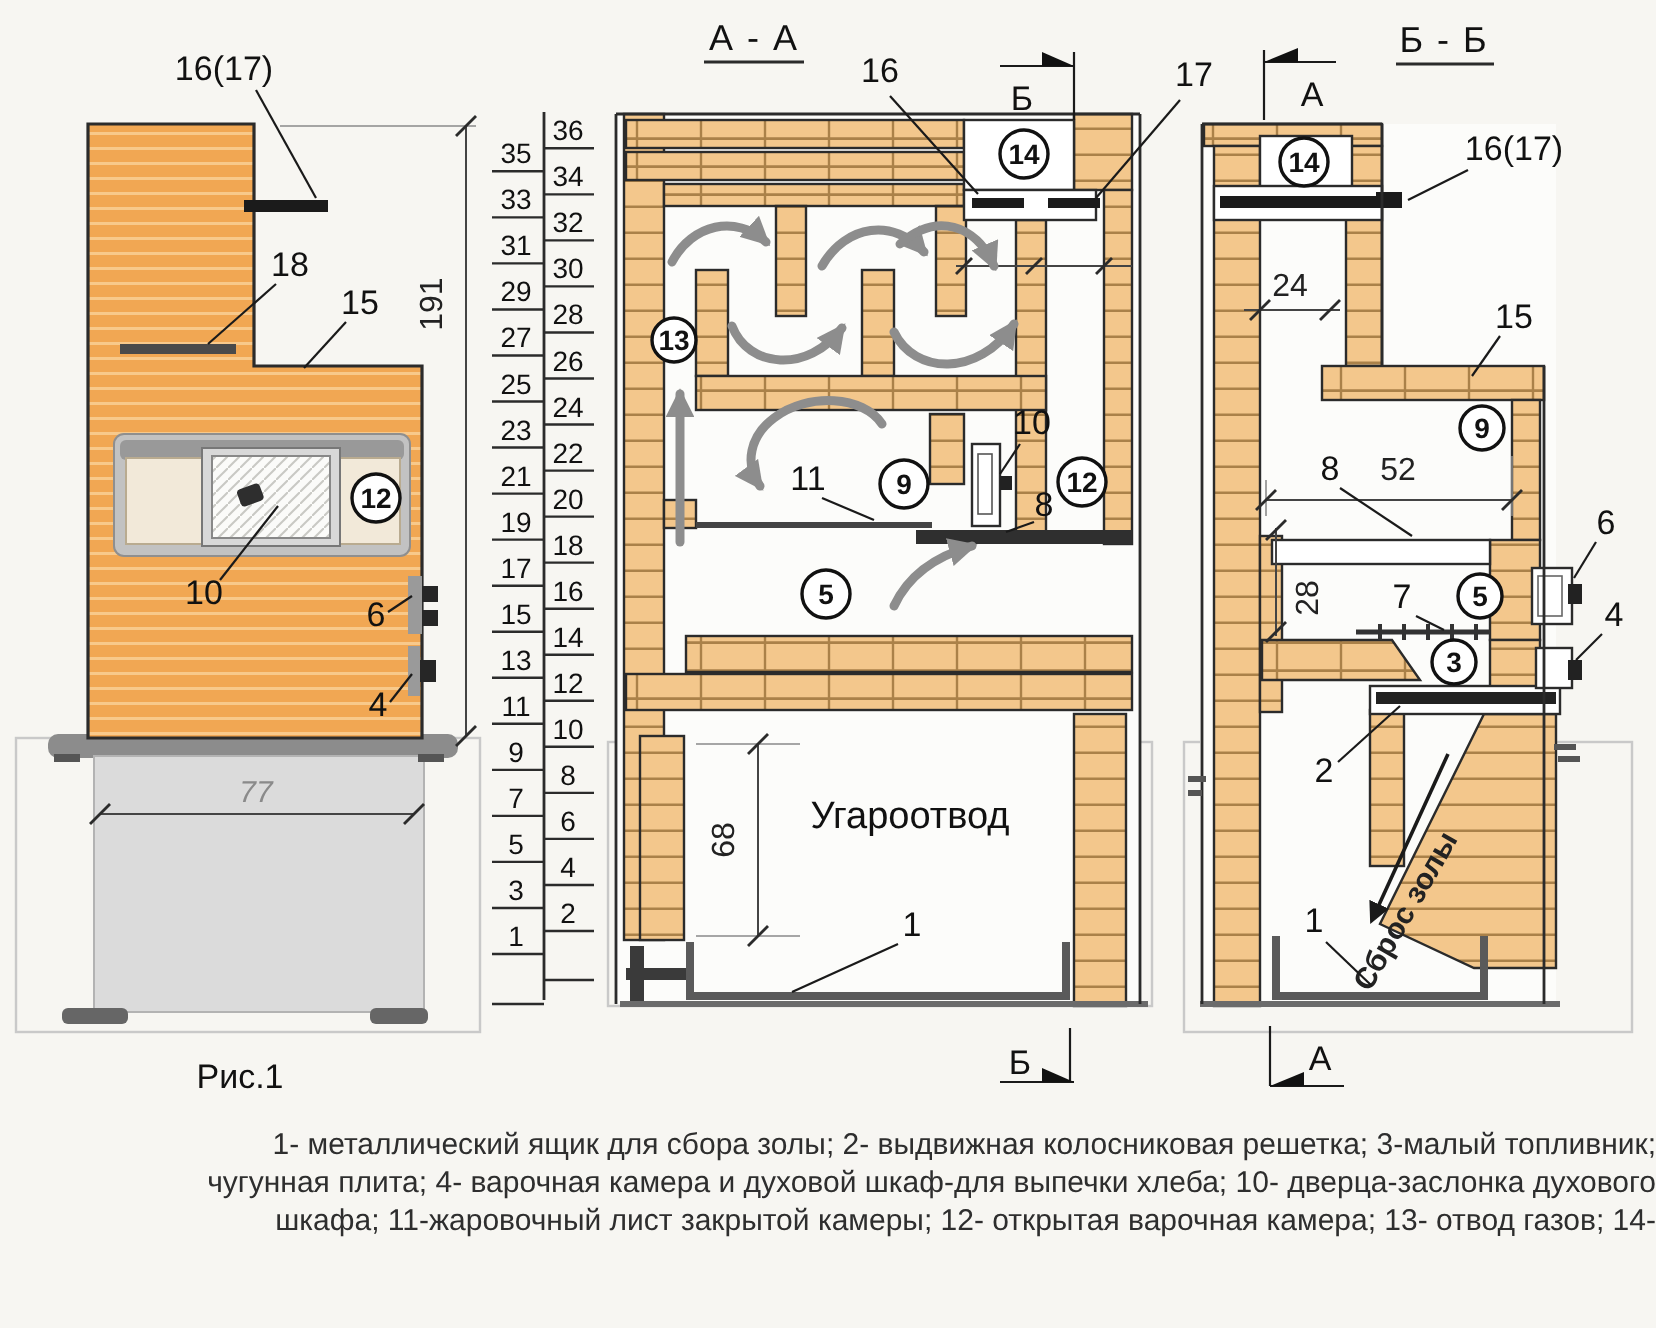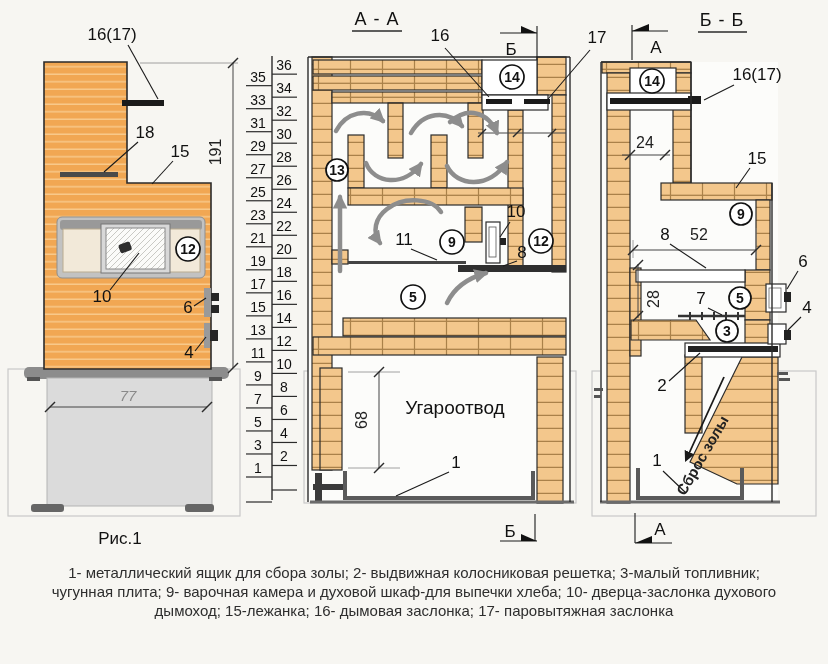--- a/index.html
+++ b/index.html
@@ -23,21 +23,21 @@
   .cnt{font-size:14px;font-weight:bold;text-anchor:middle;}
   .cn{fill:#fff;stroke:#111;stroke-width:1.7;}
   .dmt{font-size:16px;text-anchor:middle;fill:#222;}
   .dm77{font-size:15px;font-style:italic;fill:#8a8a8a;text-anchor:middle;}
   .ttl{font-size:18px;text-anchor:middle;letter-spacing:1px;}
   .mkt{font-size:17px;text-anchor:middle;}
   .ann{font-size:19px;text-anchor:middle;}
   .ann2{font-size:15px;font-weight:bold;text-anchor:middle;fill:#222;}
   .cap{font-size:17px;text-anchor:middle;}
   
-  #legend{position:absolute;left:0;top:563px;width:828px;text-align:center;
+  #legend{position:absolute;left:0;top:563px;width:828px;text-align:right;
           color:#2e2e2e;font-size:15px;line-height:19px;}
   #legend div{white-space:pre;}
 </style>
 </head>
 <body>
 
 <div id="stage">
 <svg width="828" height="664" viewBox="0 0 828 664">
   <defs>
     <pattern id="stripeL" width="12" height="7.5" patternUnits="userSpaceOnUse">
@@ -404,16 +404,16 @@
     <text x="656" y="53" class="mkt">А</text>
     <line x1="635" y1="513" x2="635" y2="543" class="ld"></line>
     <line x1="635" y1="543" x2="672" y2="543" class="ld"></line>
     <polygon points="635,543 652,536 652,543" fill="#111"></polygon>
     <text x="660" y="535" class="mkt">А</text>
   </g>
 </svg>
 
 <div id="legend">
   <div>1- металлический ящик для сбора золы; 2- выдвижная колосниковая решетка; 3-малый топливник;</div>
-  <div>чугунная плита; 9- варочная камера и духовой шкаф-для выпечки хлеба; 10- дверца-заслонка духового</div>
-  <div>дымоход; 15-лежанка; 16- дымовая заслонка; 17- паровытяжная заслонка</div>
+  <div>чугунная плита; 4- варочная камера и духовой шкаф-для выпечки хлеба; 10- дверца-заслонка духового</div>
+  <div>шкафа; 11-жаровочный лист закрытой камеры; 12- открытая варочная камера; 13- отвод газов; 14-</div>
 </div>
 </div>
 
 </body></html>

